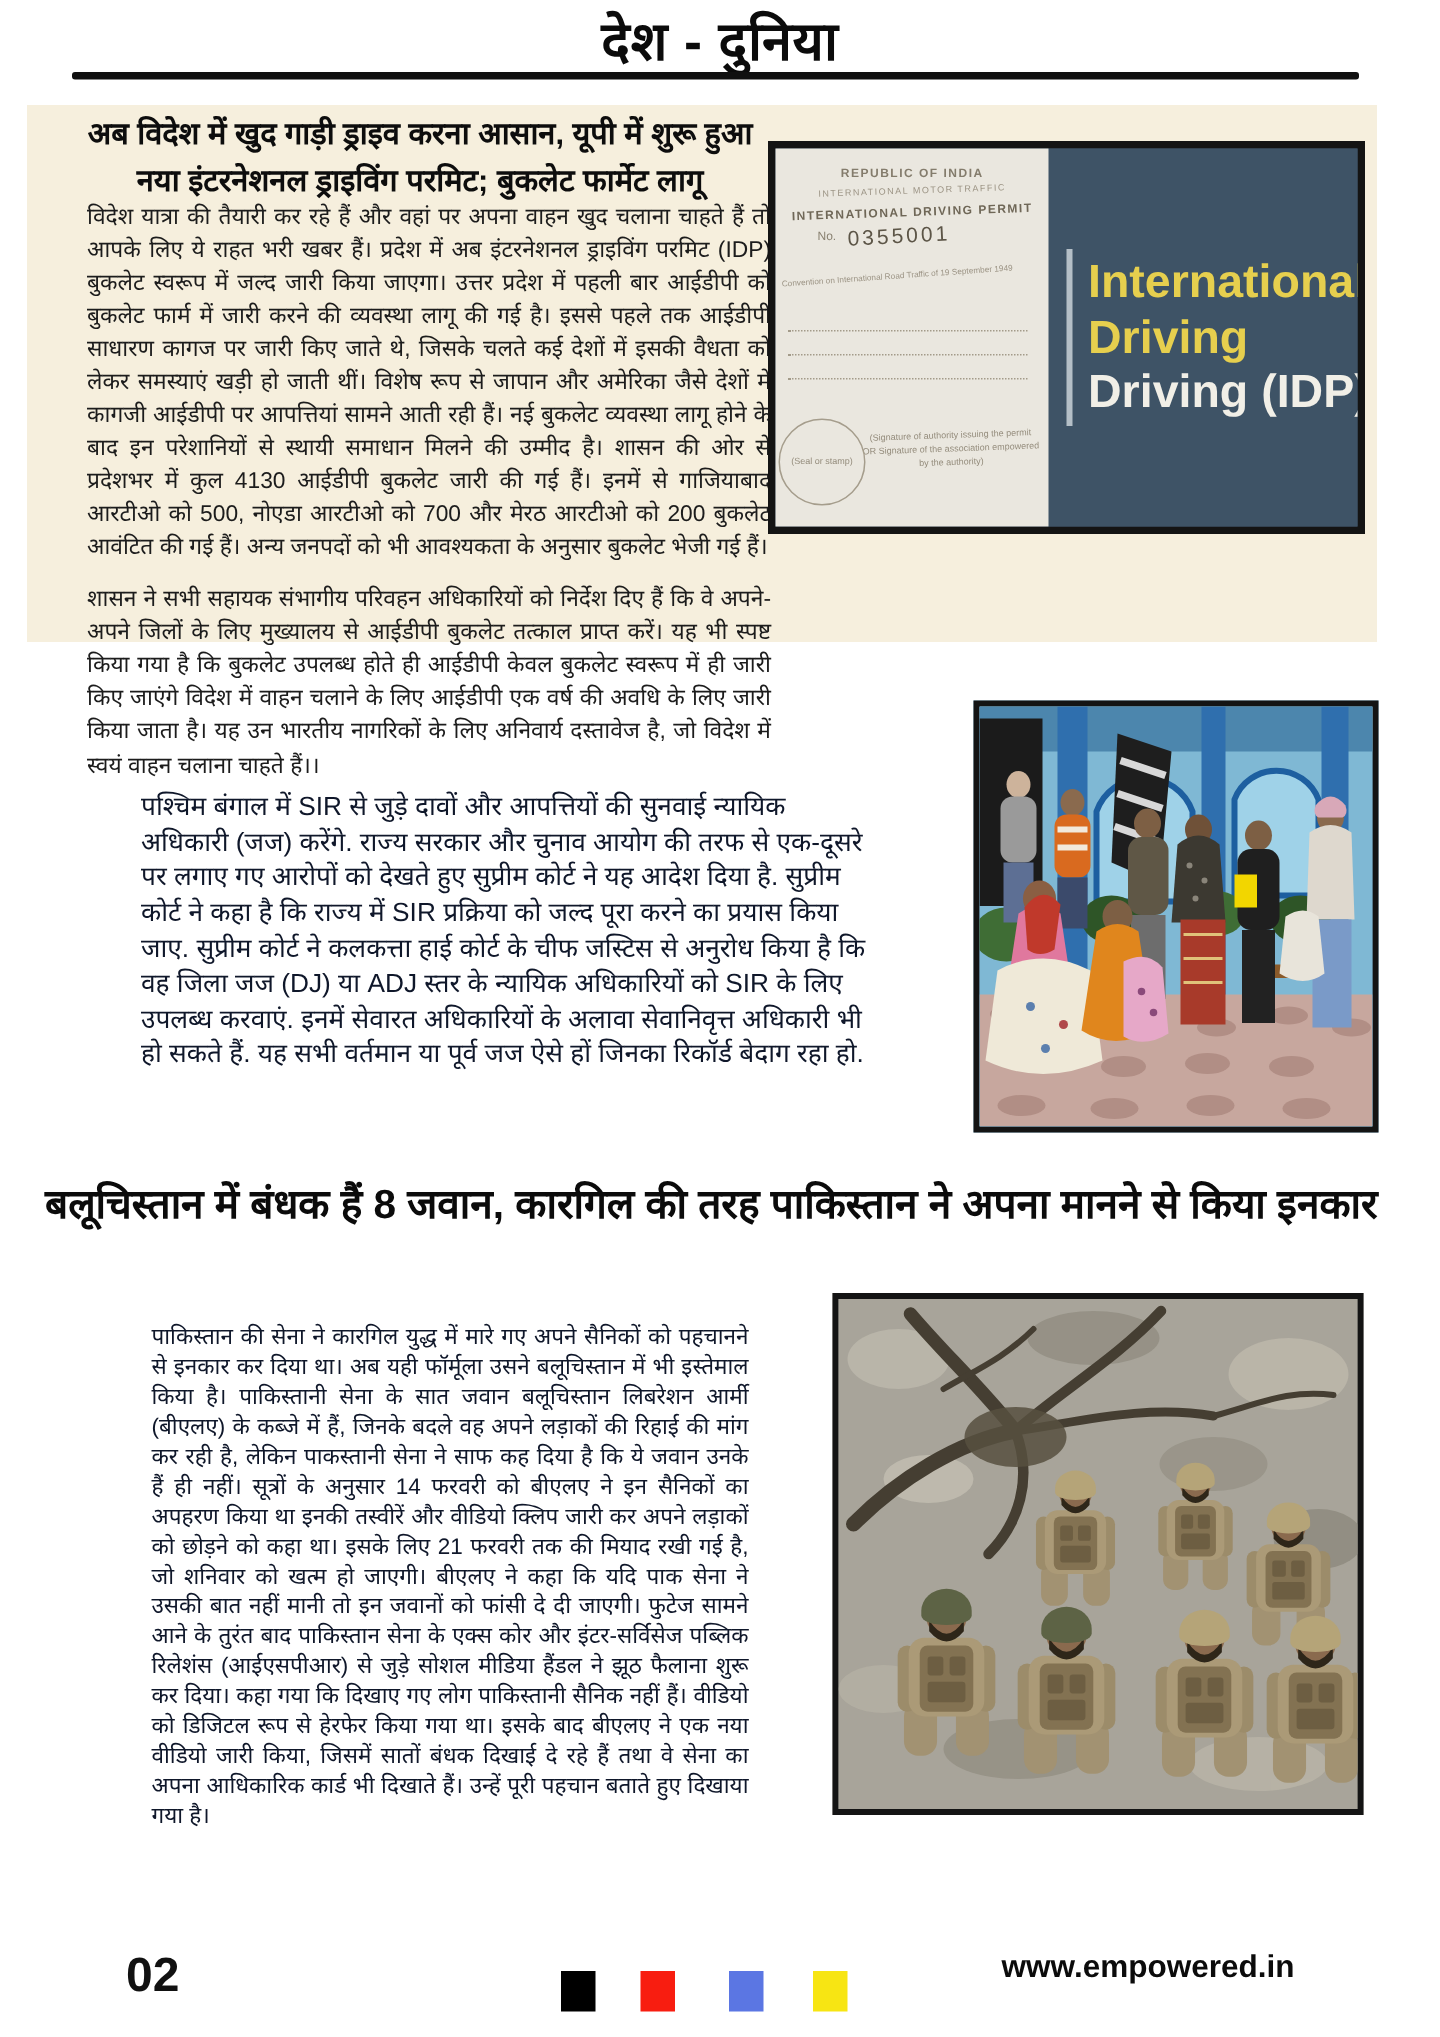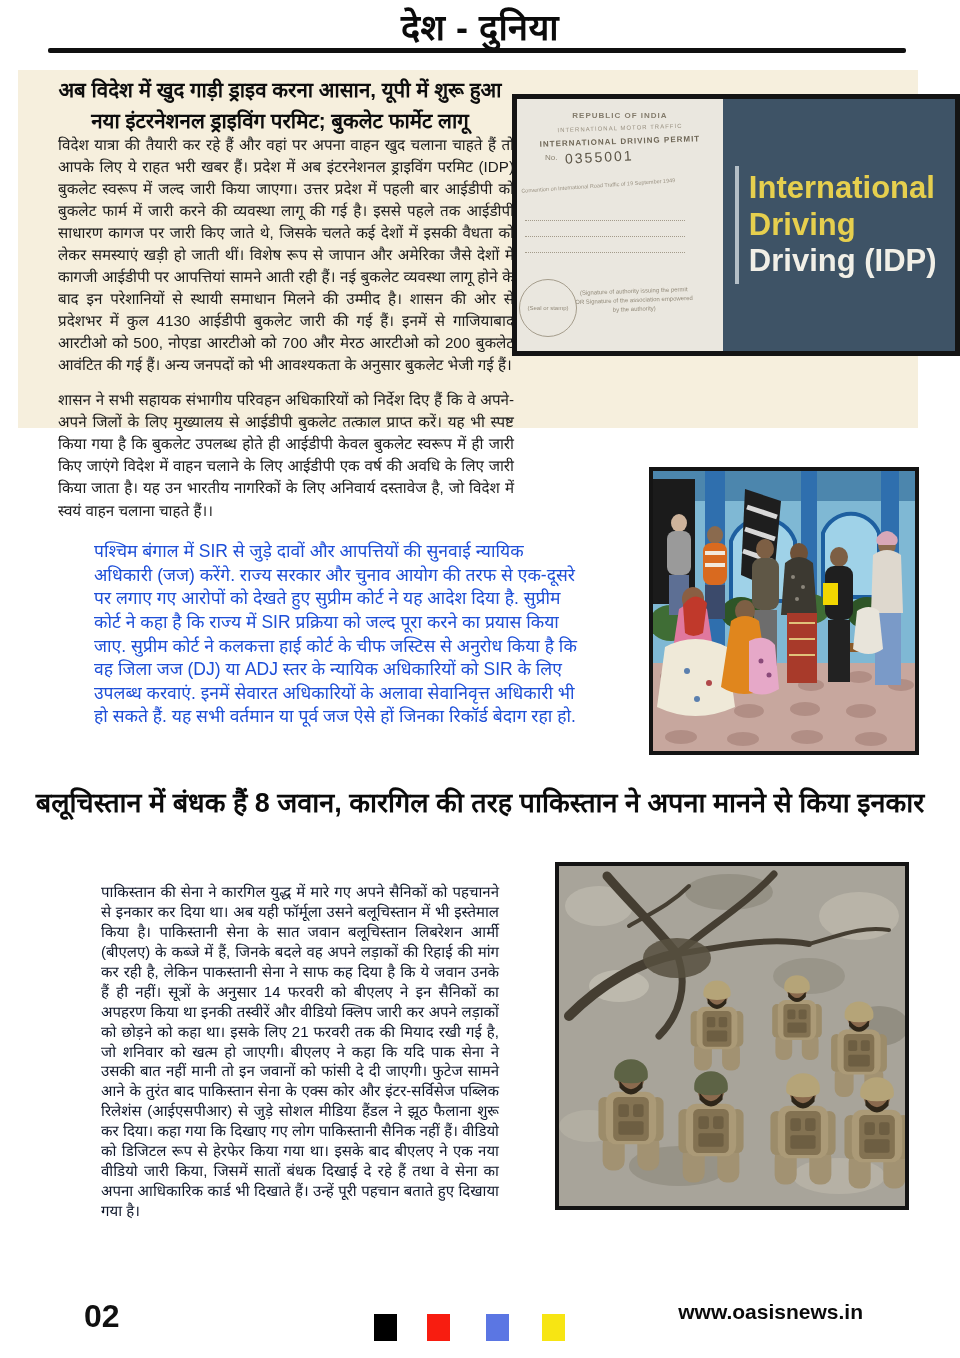--- a/index.html
+++ b/index.html
@@ -12,21 +12,21 @@
   .title-rule{position:absolute;left:48px;top:48px;width:858px;height:5px;background:#101010;border-radius:2px;}
 
   
   .art1{position:absolute;left:18px;top:70px;width:900px;height:358px;background:#f6efdd;}
   .art1 h2{position:absolute;left:36px;top:5px;width:452px;margin:0;text-align:center;
            font-size:20.5px;line-height:1.5;font-weight:bold;color:#0d0d0d;}
   .art1 .body{position:absolute;left:40px;top:64px;width:456px;font-size:15.2px;line-height:1.45;
               text-align:justify;color:#1c1c1c;}
   .art1 .body p{margin:0 0 13px 0;}
 
-  .idp-fig{position:absolute;left:494px;top:24px;width:448px;height:262px;margin:0;
+  .idp-fig{position:absolute;left:494px;top:24px;width:398px;height:262px;margin:0;
            border:5px solid #141414;box-sizing:border-box;display:flex;background:#3e5366;}
   .permit{width:47%;background:#eae7df;position:relative;color:#847c6c;overflow:hidden;}
   .permit .p-country{position:absolute;left:0;top:12px;width:100%;text-align:center;font-size:8px;letter-spacing:1px;font-weight:bold;}
   .permit .p-sub{position:absolute;left:0;top:26px;width:100%;text-align:center;font-size:6px;letter-spacing:1px;color:#9c9485;transform:rotate(-2deg);}
   .permit .p-doc{position:absolute;left:0;top:38px;width:100%;text-align:center;font-size:8px;letter-spacing:1px;font-weight:bold;color:#6f6757;transform:rotate(-2deg);}
   .permit .p-no{position:absolute;left:28px;top:54px;font-size:8px;color:#8a8272;}
   .permit .p-num{position:absolute;left:48px;top:50px;font-size:14px;letter-spacing:2px;color:#5c5547;transform:rotate(-3deg);}
   .permit .p-conv{position:absolute;left:4px;top:82px;width:95%;font-size:5.5px;color:#9c9485;transform:rotate(-4deg);}
   .permit .p-line{position:absolute;left:8px;width:160px;border-bottom:1px dotted #a39b8a;height:1px;}
   .permit .p-l1{top:120px;} .permit .p-l2{top:136px;} .permit .p-l3{top:152px;}
@@ -35,29 +35,29 @@
                   display:flex;align-items:center;justify-content:center;text-align:center;font-size:6px;color:#948c7c;}
   .banner{width:53%;background:#3e5366;display:flex;align-items:center;overflow:hidden;}
   .banner .divider{flex:0 0 4px;width:4px;height:118px;background:#c9d2d8;opacity:.85;margin:0 10px 0 12px;}
   .banner .btxt{white-space:nowrap;font-weight:bold;font-size:31px;line-height:1.18;}
   .banner .y{color:#e6cf4e;} .banner .w{color:#f1efe7;}
 
   
   .art2{position:absolute;left:0;top:448px;width:960px;height:332px;}
   .art2 h2{position:absolute;left:82px;top:4px;width:556px;margin:0;font-size:26px;line-height:1.42;
            font-weight:bold;color:#0b0b0b;}
-  .art2 .p1{position:absolute;left:94px;top:92px;width:486px;font-size:17.5px;line-height:1.35;color:#1d4ed8;margin:0;}
+  .art2 .p1{position:absolute;left:94px;top:78px;width:486px;font-size:17.5px;line-height:1.35;color:#0f172a;margin:0;}
   .art2 .p2{position:absolute;left:94px;top:266px;width:486px;font-size:17.5px;line-height:1.35;color:#1a1a1a;margin:0;}
   .queue-fig{position:absolute;left:649px;top:19px;width:270px;height:288px;margin:0;
              border:4px solid #141414;box-sizing:border-box;background:#7fb8d4;}
   .queue-fig svg{display:block;width:100%;height:100%;}
 
   
   .art3{position:absolute;left:0;top:782px;width:960px;height:478px;}
-  .art3 h2{position:absolute;left:30px;top:2px;width:900px;margin:0;text-align:center;
+  .art3 h2{position:absolute;left:30px;top:2px;width:900px;margin:0;
            font-size:27px;line-height:1.45;font-weight:bold;color:#0b0b0b;}
   .art3 .body{position:absolute;left:85px;top:84px;width:398px;font-size:15px;line-height:1.33;
               text-align:justify;color:#0f172a;margin:16px;}
   .soldiers-fig{position:absolute;left:555px;top:80px;width:354px;height:348px;margin:0;
                 border:4px solid #141414;box-sizing:border-box;background:#a8a49a;}
   .soldiers-fig svg{display:block;width:100%;height:100%;}
 
   
   .pagenum{position:absolute;left:84px;top:1298px;font-size:32px;font-weight:bold;color:#111;}
   .sq-row{position:absolute;left:374px;top:1314px;width:200px;height:27px;}
@@ -286,15 +286,15 @@
     </figure>
   </section>
 
   <div class="pagenum">02</div>
   <div class="sq-row">
     <div class="sq sq0" style="background: rgb(0, 0, 0);"></div>
     <div class="sq sq1" style="background: rgb(248, 29, 16);"></div>
     <div class="sq sq2" style="background: rgb(91, 118, 227);"></div>
     <div class="sq sq3" style="background: rgb(247, 229, 19);"></div>
   </div>
-  <div class="site">www.oasisnews.in</div>
+  <div class="site">www.empowered.in</div>
 
 </div>
 
 </body></html>

